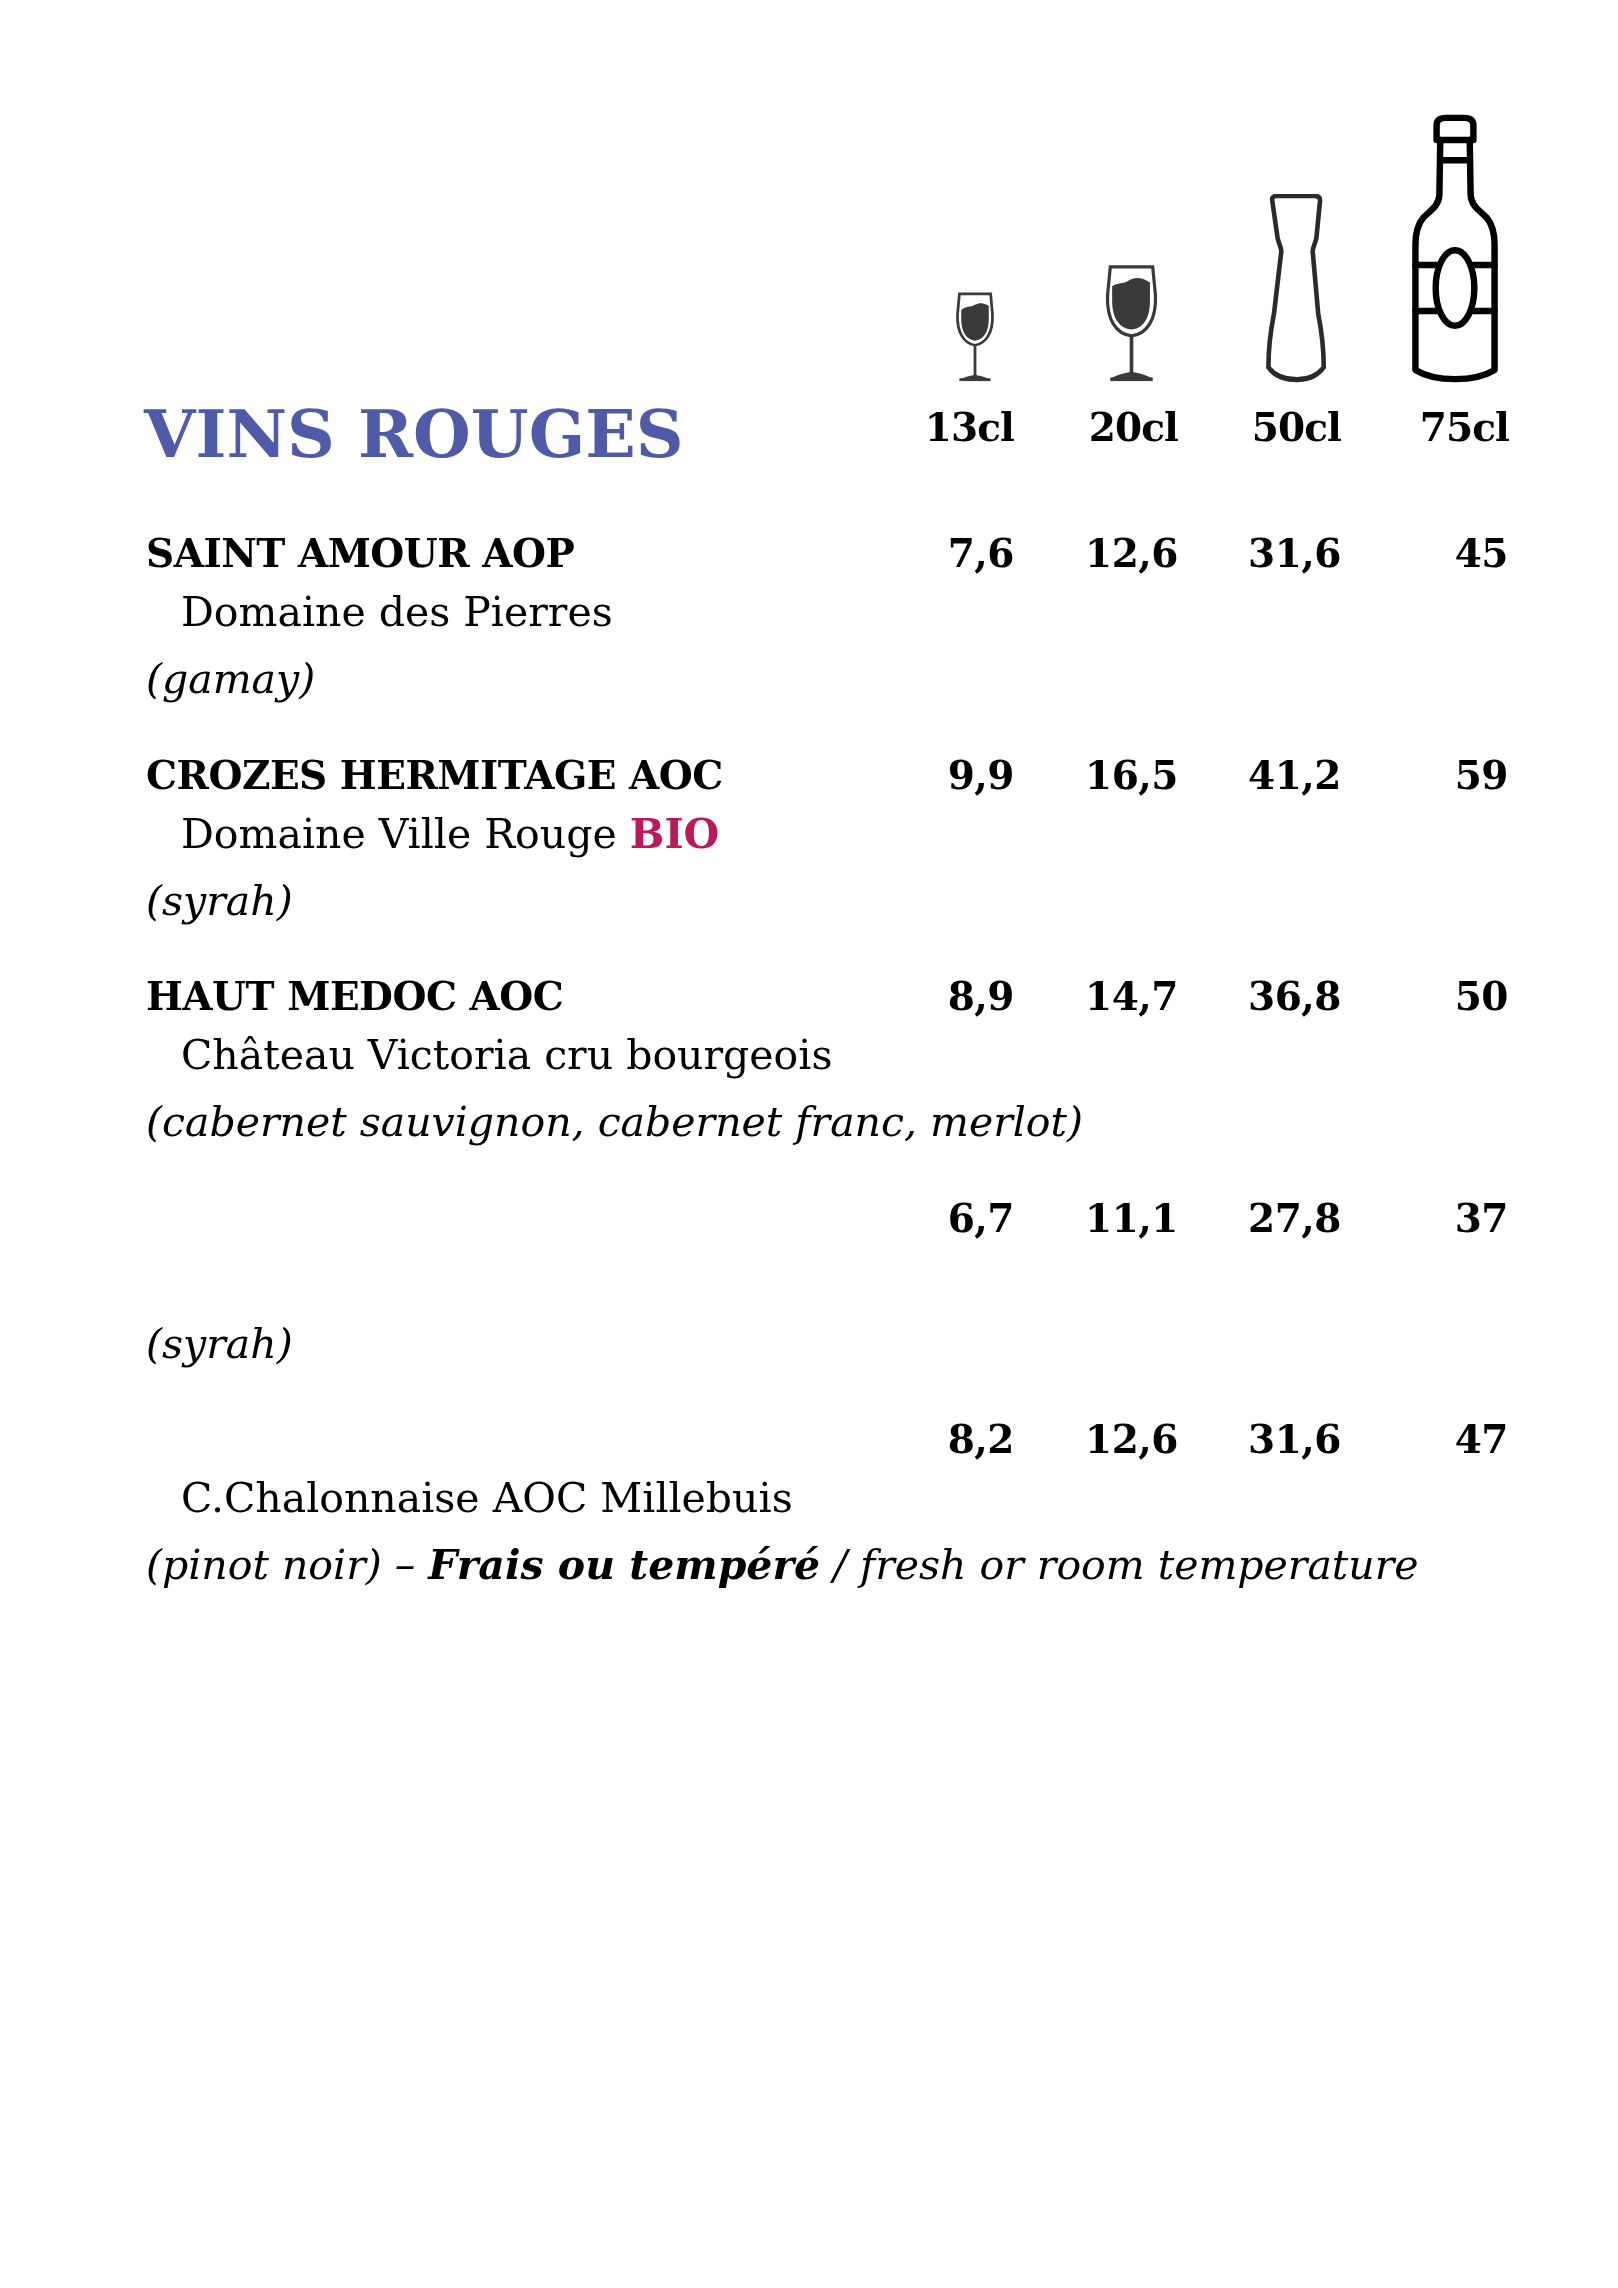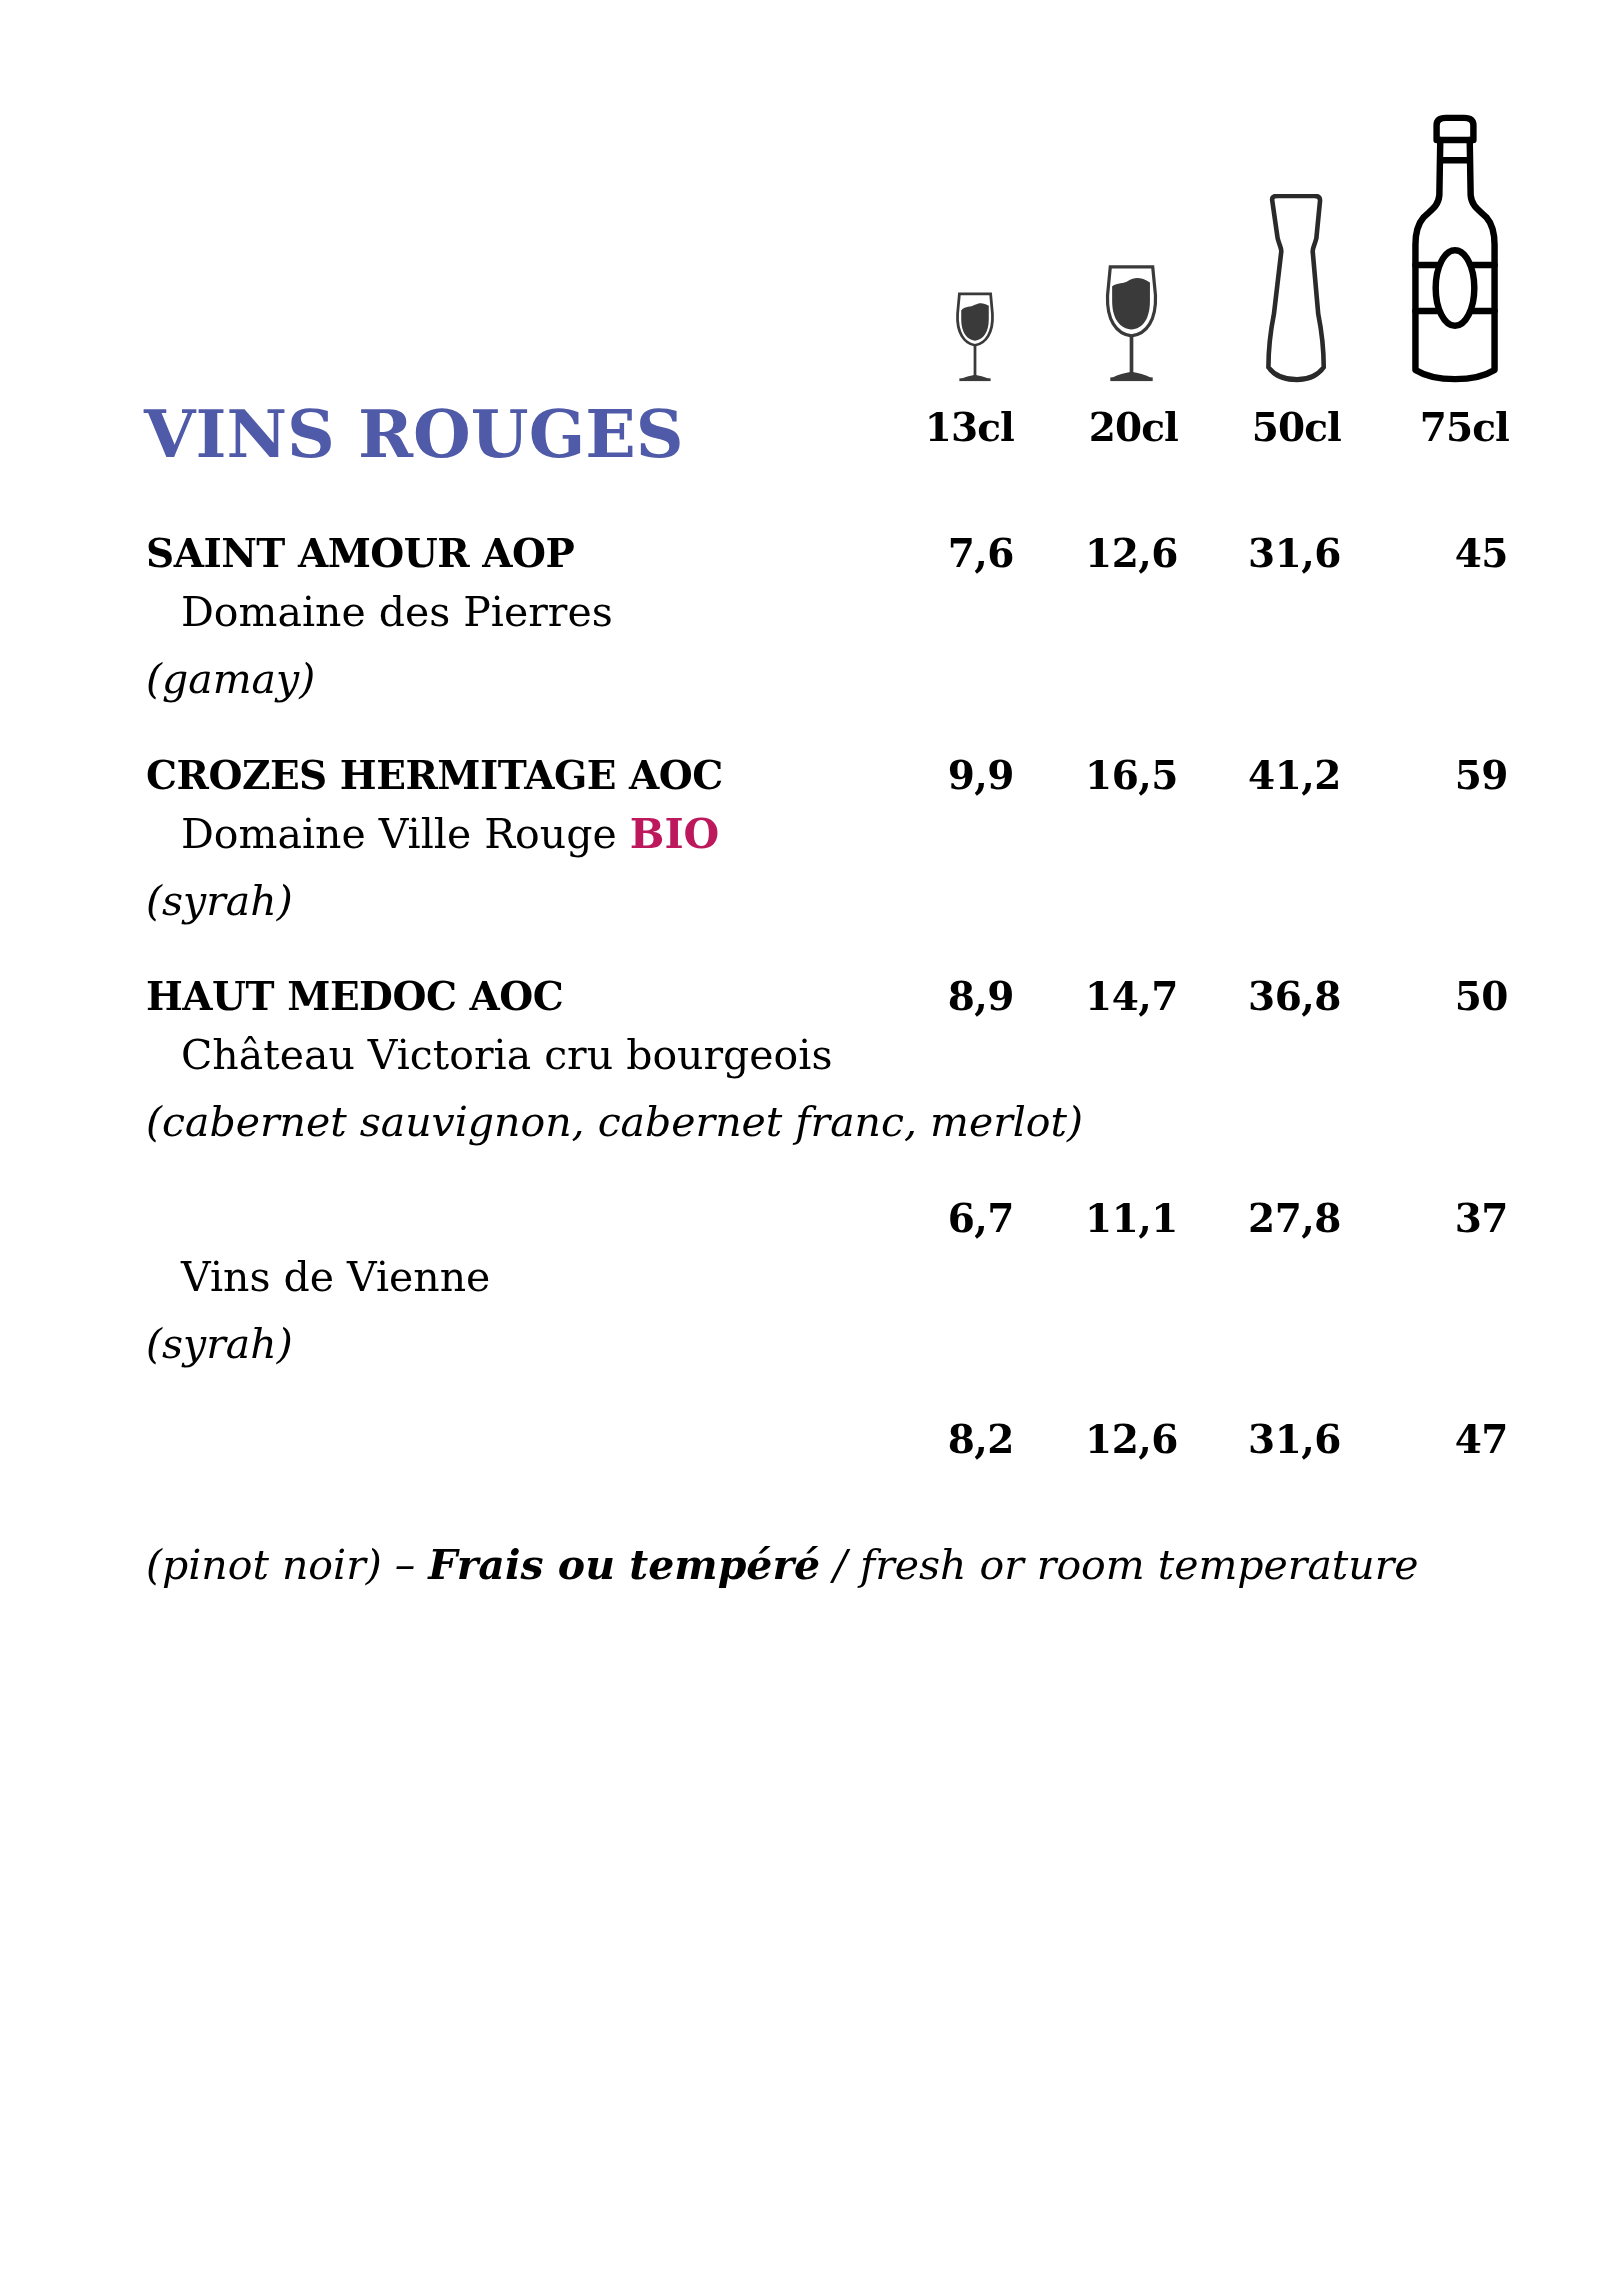--- a/index.html
+++ b/index.html
@@ -106,24 +106,24 @@
   <div class="price p3">50</div>
   <div class="wine-producer"><span>Château Victoria cru bourgeois</span></div>
   <div class="wine-grape">(cabernet sauvignon, cabernet franc, merlot)</div>
 </div>
 
 <div class="abs wine" style="top:1189px;">
   <div class="price p0">6,7</div>
   <div class="price p1">11,1</div>
   <div class="price p2">27,8</div>
   <div class="price p3">37</div>
-  <div class="wine-producer"><span>Vins de Vienne</span></div>
   <div class="wine-grape">(syrah)</div>
 </div>
 
 <div class="abs wine" style="top:1410px;">
   <div class="price p0">8,2</div>
   <div class="price p1">12,6</div>
   <div class="price p2">31,6</div>
   <div class="price p3">47</div>
+  <div class="wine-producer"><span>C.Chalonnaise AOC Millebuis</span></div>
   <div class="wine-grape"><span>(pinot noir) – </span><span class="note-bold">Frais ou tempéré</span><span> / fresh or room temperature</span></div>
 </div>
 
 
 </body></html>

